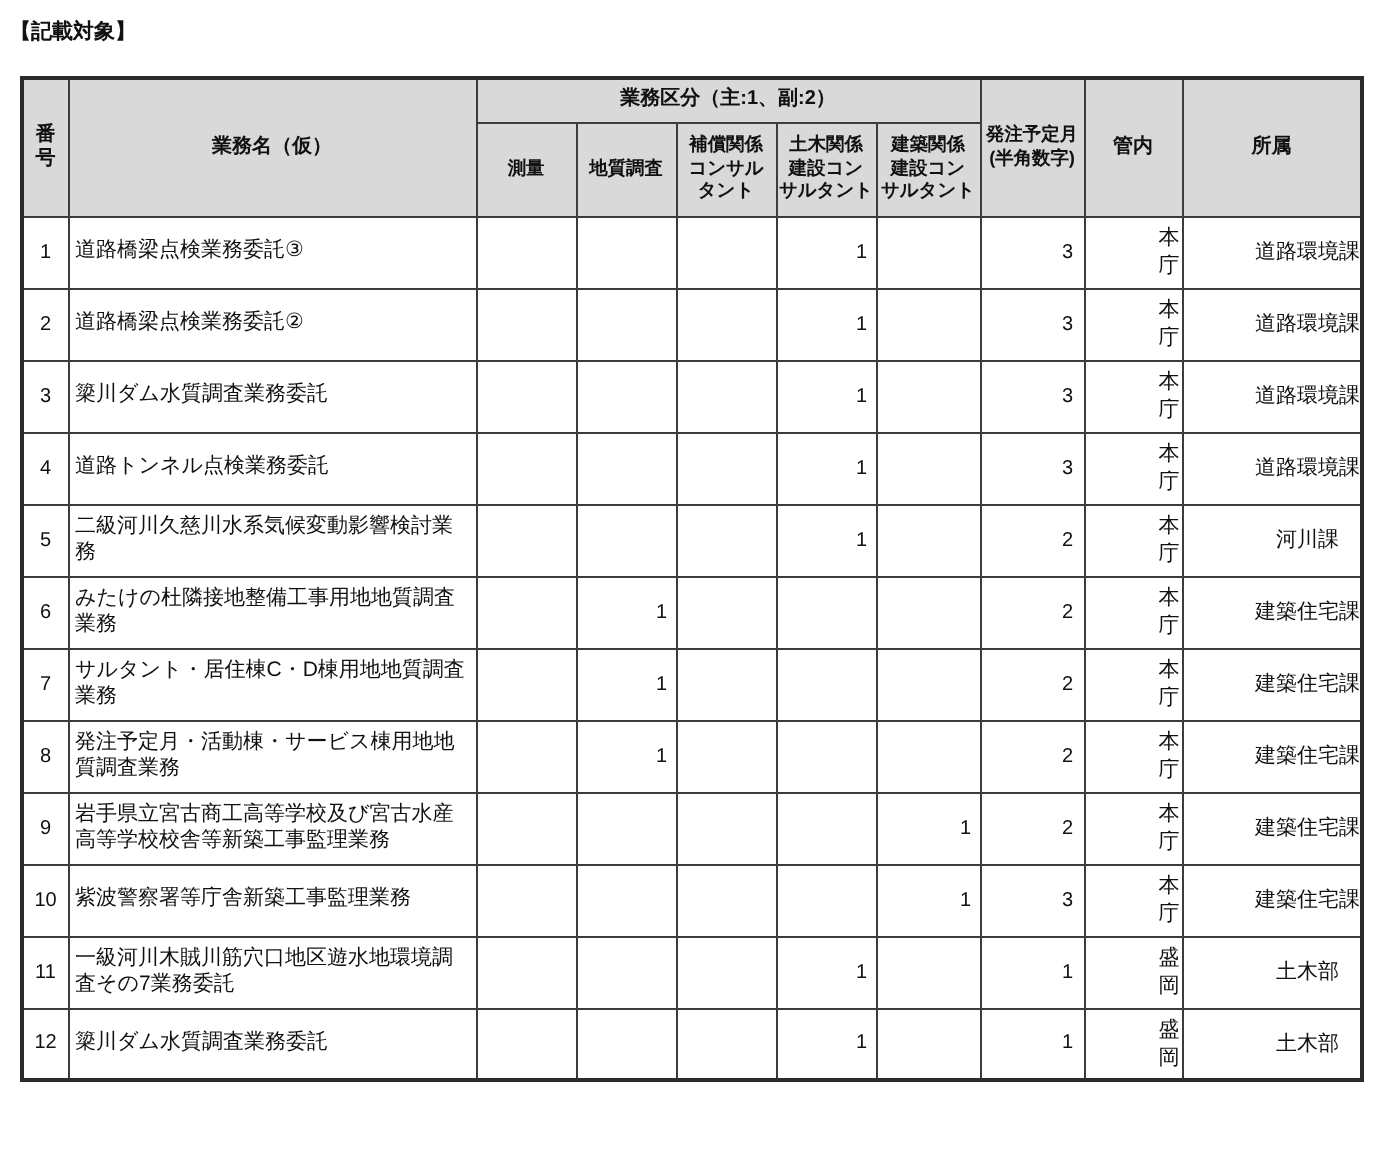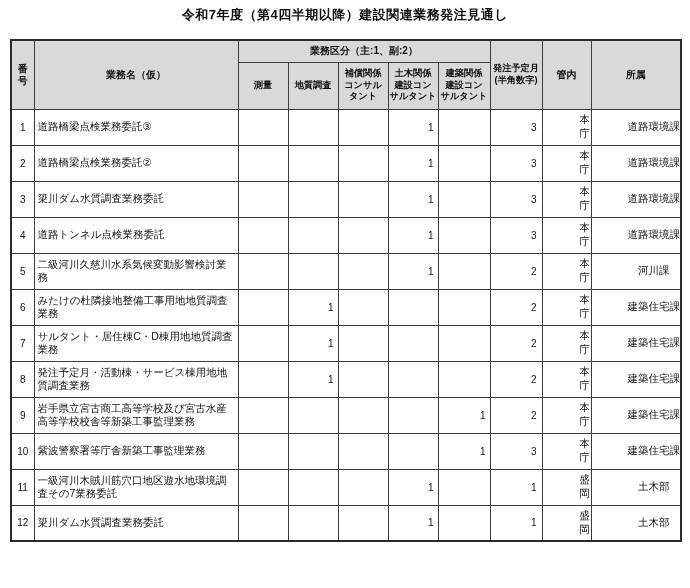--- a/index.html
+++ b/index.html
@@ -72,22 +72,22 @@
               padding: 1px 2px 1px 3px; word-break: break-all; }
   td.c-cat  { text-align: right; padding-right: 4px; }
   td.c-month{ text-align: right; padding-right: 5px; }
   td.c-center { text-align: center; font-size: 10.5px; padding-left: 36px; }
 </style>
 </head>
 <body>
 
 <div class="page">
 
-  <div class="title">令和7年度（第4四半期以降）建設関連業務発注見通し</div>
-
+
+  <div class="section-label">【記載対象】</div>
 
 
   <table class="procurement-table">
     <colgroup>
       <col style="width:23px">
       <col style="width:204px">
       <col style="width:50px">
       <col style="width:50px">
       <col style="width:50px">
       <col style="width:50px">

